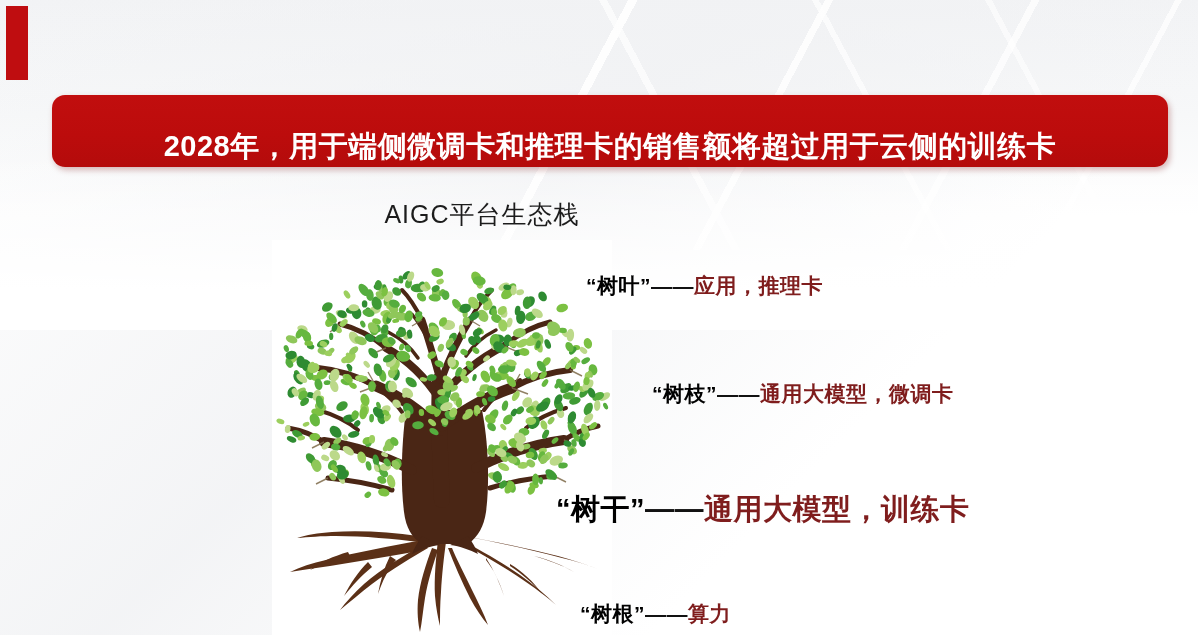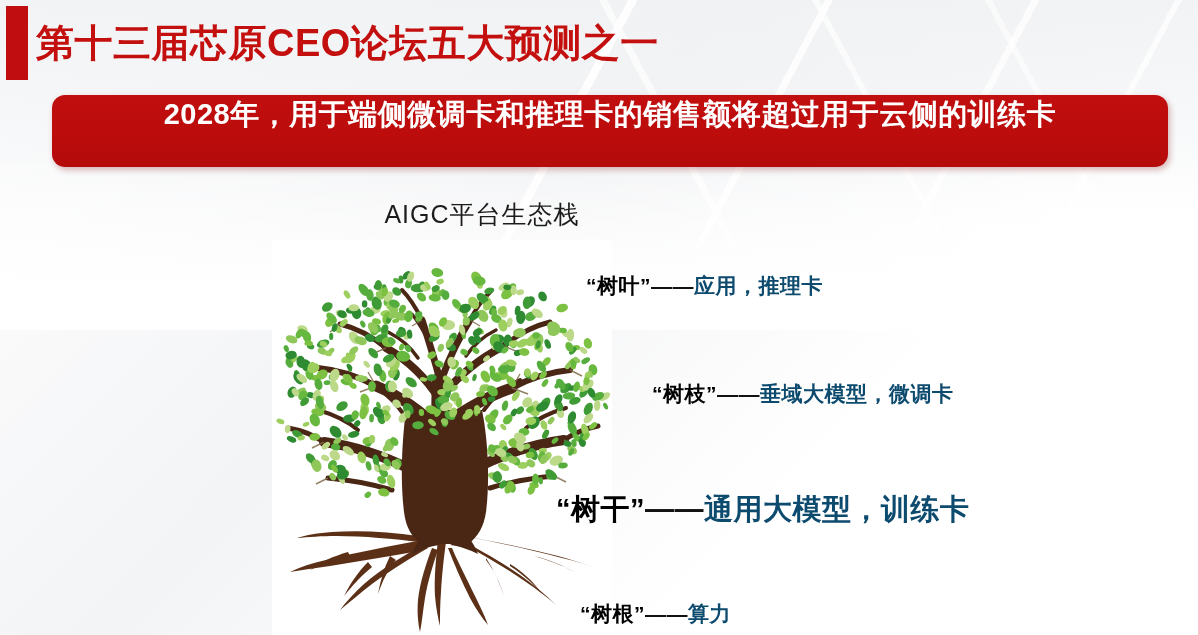--- a/index.html
+++ b/index.html
@@ -50,21 +50,21 @@
     font-size:38px; font-weight:bold; letter-spacing:.5px;
     color:#c3100f; line-height:66px; white-space:nowrap;
   }
 
   
   #headline-banner {
     position:absolute; left:52px; top:95px; width:1116px; height:72px;
     background:linear-gradient(to bottom,#c10e0e 0%,#bc0c0c 55%,#b40b0b 100%);
     border-radius:13px;
     box-shadow:2px 3px 6px rgba(120,0,0,0.28);
-    display:flex; align-items:flex-start; justify-content:center;
+    display:flex; align-items:flex-end; justify-content:center;
   }
   #headline-text {
     color:#ffffff; font-size:29px; font-weight:bold;
     letter-spacing:.5px; white-space:nowrap;
   }
 
   
   #diagram-subtitle {
     position:absolute; left:0; top:198px; width:964px;
     text-align:center; font-size:25px; color:#1c1c1c; letter-spacing:1px;
@@ -77,34 +77,33 @@
   }
   #tree-svg { display:block; width:340px; height:395px; }
 
   
   .annotation {
     position:absolute; white-space:nowrap; font-weight:bold;
     letter-spacing:.5px;
   }
   .annotation .term { color:#000000; }
   .annotation .dash  { color:#121212; }
-  .annotation .desc  { color:#0c4a6e; }
+  .annotation .desc  { color:#7f1d1d; }
   #annotation-leaf   { left:586px; top:272px;  font-size:21px; }
   #annotation-branch { left:652px; top:380px;  font-size:21px; }
   #annotation-trunk  { left:556px; top:490px;  font-size:29px; }
   #annotation-root   { left:580px; top:600px;  font-size:21px; }
 </style>
 </head>
 <body>
 
 <div id="slide-bg"></div>
 
 <div id="header">
   <div id="title-accent-bar"></div>
-  <div id="page-title">第十三届芯原CEO论坛五大预测之一</div>
 </div>
 
 <div id="headline-banner">
   <div id="headline-text">2028年，用于端侧微调卡和推理卡的销售额将超过用于云侧的训练卡</div>
 </div>
 
 <div id="diagram-subtitle">AIGC平台生态栈</div>
 
 <div id="tree-panel">
   <svg id="tree-svg" viewBox="0 0 340 395">
@@ -650,21 +649,21 @@
         </g>
     </g>
   </svg>
 </div>
 
 <div class="annotation" id="annotation-leaf">
   <span class="term">“树叶”</span><span class="dash">——</span><span class="desc">应用，推理卡</span>
 </div>
 
 <div class="annotation" id="annotation-branch">
-  <span class="term">“树枝”</span><span class="dash">——</span><span class="desc">垂域大模型，微调卡</span>
+  <span class="term">“树枝”</span><span class="dash">——</span><span class="desc">通用大模型，微调卡</span>
 </div>
 
 <div class="annotation" id="annotation-trunk">
   <span class="term">“树干”</span><span class="dash">——</span><span class="desc">通用大模型，训练卡</span>
 </div>
 
 <div class="annotation" id="annotation-root">
   <span class="term">“树根”</span><span class="dash">——</span><span class="desc">算力</span>
 </div>
 

